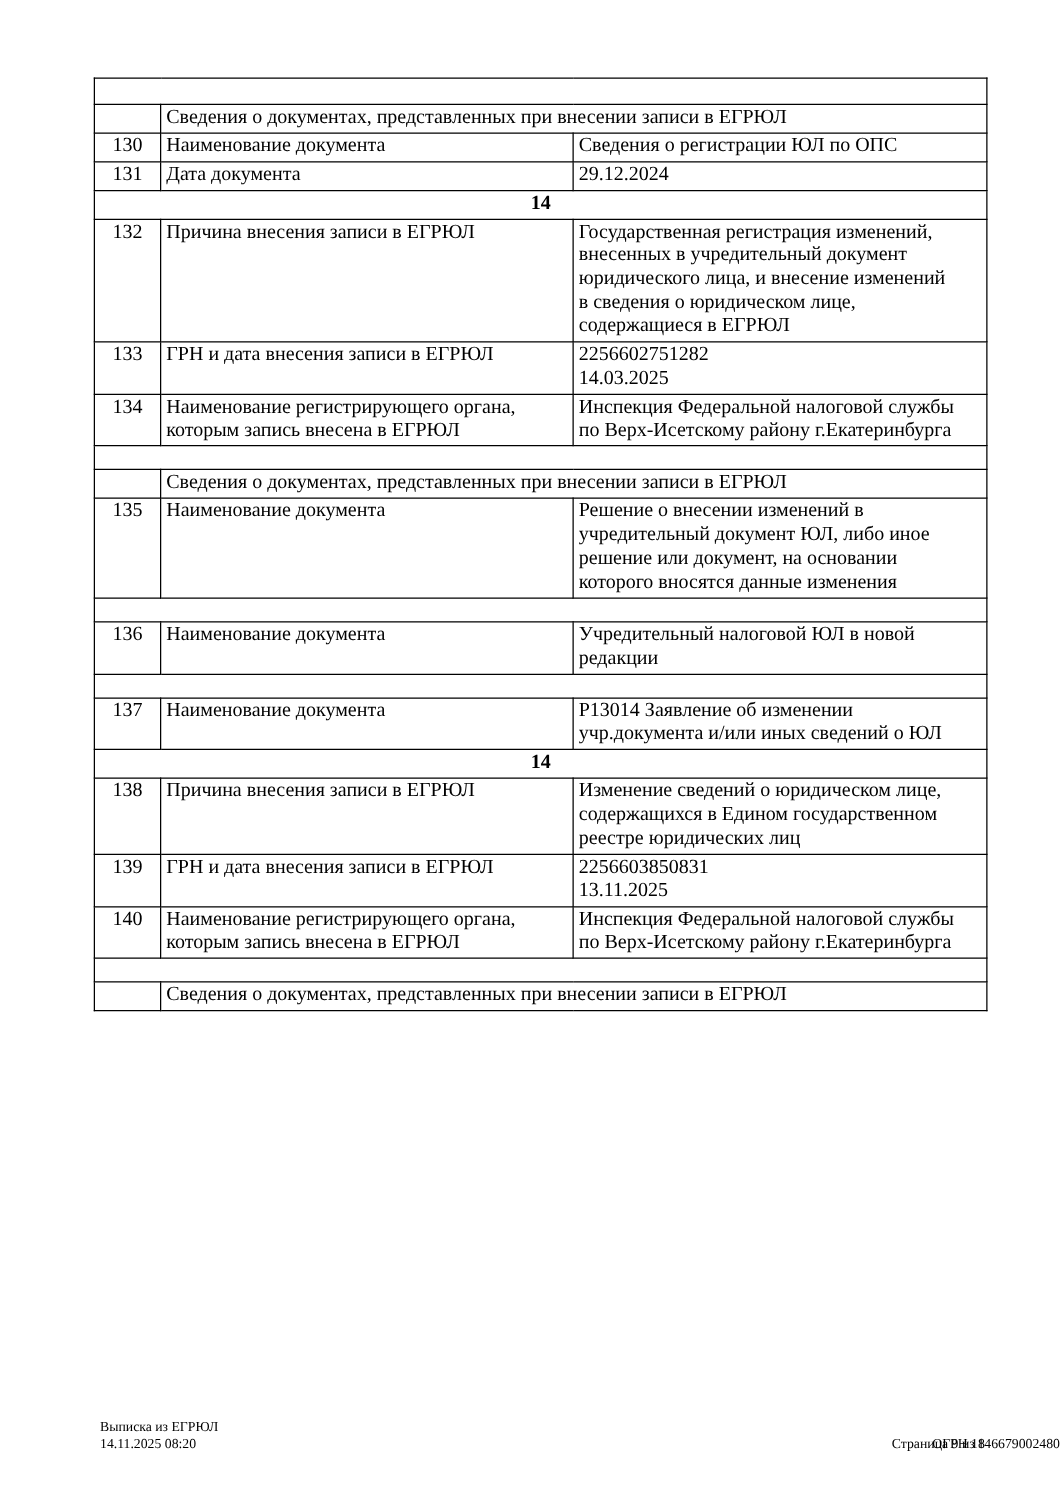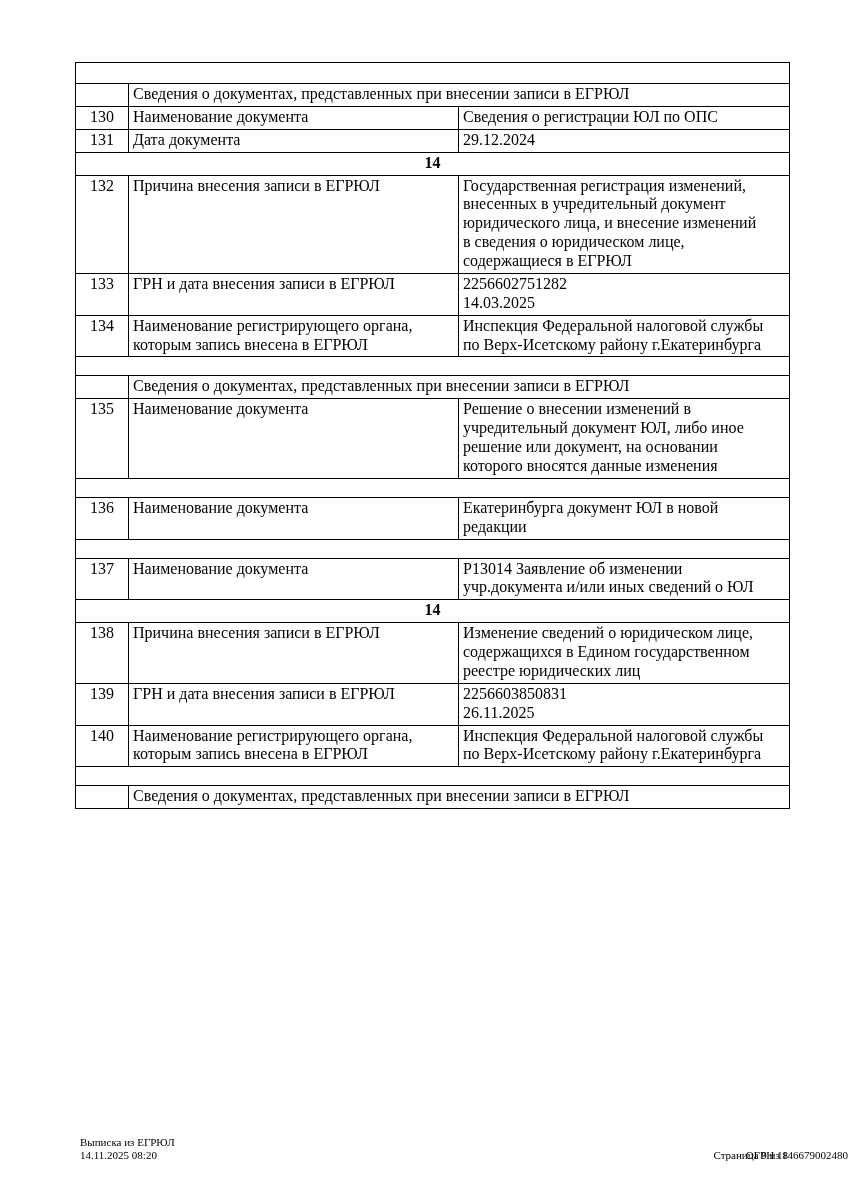--- a/index.html
+++ b/index.html
@@ -126,21 +126,21 @@
 которого вносятся данные изменения</td>
       </tr>
 
       <tr>
         <td class="spacer" colspan="3"></td>
       </tr>
 
       <tr>
         <td class="num">136</td>
         <td>Наименование документа</td>
-        <td>Екатеринбурга документ ЮЛ в новой
+        <td>Учредительный налоговой ЮЛ в новой
 редакции</td>
       </tr>
 
       <tr>
         <td class="spacer" colspan="3"></td>
       </tr>
 
       <tr>
         <td class="num">137</td>
         <td>Наименование документа</td>
@@ -157,21 +157,21 @@
         <td>Причина внесения записи в ЕГРЮЛ</td>
         <td>Изменение сведений о юридическом лице,
 содержащихся в Едином государственном
 реестре юридических лиц</td>
       </tr>
 
       <tr>
         <td class="num">139</td>
         <td>ГРН и дата внесения записи в ЕГРЮЛ</td>
         <td>2256603850831
-26.11.2025</td>
+13.11.2025</td>
       </tr>
 
       <tr>
         <td class="num">140</td>
         <td>Наименование регистрирующего органа,
 которым запись внесена в ЕГРЮЛ</td>
         <td>Инспекция Федеральной налоговой службы
 по Верх-Исетскому району г.Екатеринбурга</td>
       </tr>
 

